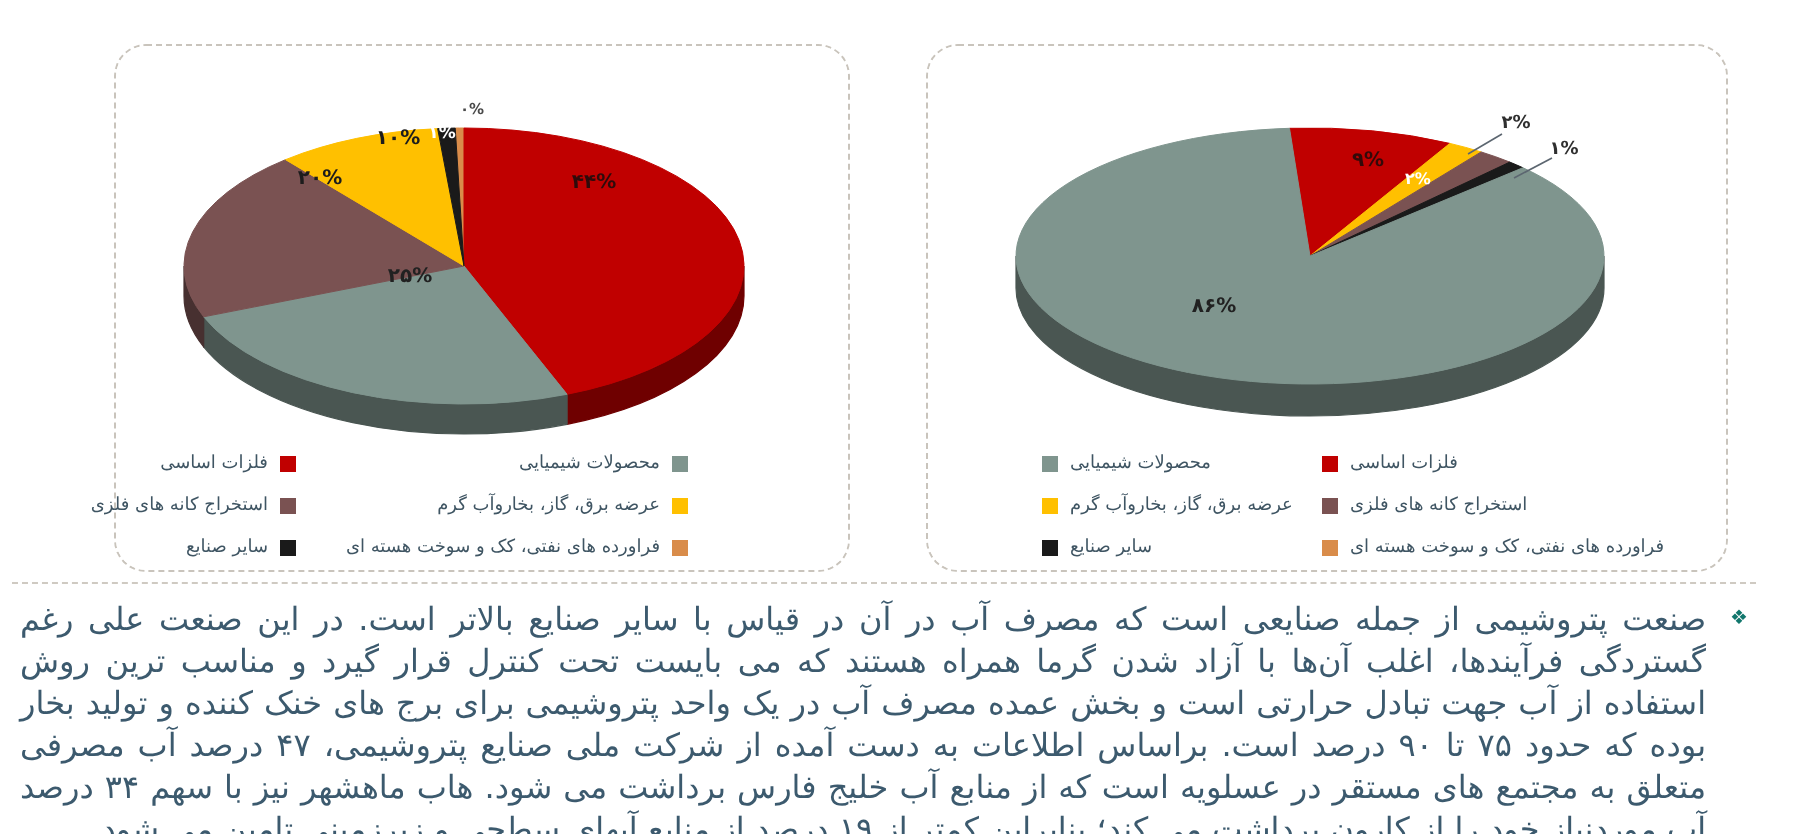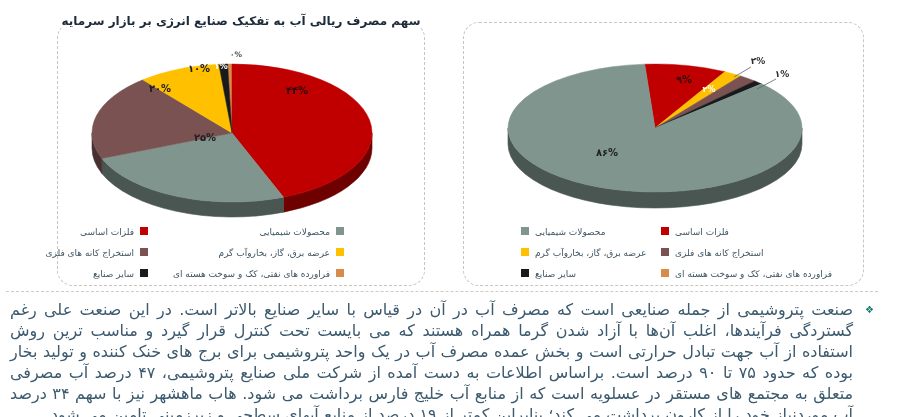--- a/index.html
+++ b/index.html
@@ -6,21 +6,21 @@
   .page{position:relative;width:900px;height:417px;background:#fff;overflow:hidden;
         font-family:"DejaVu Sans",sans-serif;}
   #pies{position:absolute;left:0;top:0;z-index:1;}
   .panel{position:absolute;top:22px;height:262px;border:1px dashed #c9c4bc;border-radius:16px;z-index:2;}
   .panel-left{left:57px;width:366px;}
   .panel-right{left:463px;width:399px;}
   .panel-title{position:absolute;top:-9px;left:50%;transform:translateX(-50%);
         background:#fff;padding:0 10px;white-space:nowrap;font-size:12px;font-weight:bold;
         color:#1c2b3a;direction:rtl;}
   .lg-col{position:absolute;top:204px;display:flex;flex-direction:column;gap:11px;z-index:3;}
-  .lg-item{display:flex;align-items:flex-start;gap:6px;white-space:nowrap;font-size:9px;color:#3f5563;}
+  .lg-item{display:flex;align-items:center;gap:6px;white-space:nowrap;font-size:9px;color:#3f5563;}
   .lg-end{justify-content:flex-end;}
   .swatch{width:8px;height:8px;flex:0 0 8px;display:inline-block;}
   .hsep{position:absolute;top:291px;left:6px;width:872px;border-top:1px dashed #cfcac2;z-index:1;}
   .bullets{position:absolute;top:299px;right:26px;left:10px;direction:rtl;z-index:2;}
   .bullet-row{display:flex;gap:12px;align-items:flex-start;}
   .bullet-row + .bullet-row{margin-top:10px;}
   .bullet{flex:0 0 auto;font-size:10px;line-height:21px;color:#12776d;}
   .bullet-text{margin:0;font-size:16px;line-height:21px;color:#3c5a6e;text-align:justify;}
   .bullet-row:last-child .bullet-text{text-align:right;}
 </style>
@@ -54,21 +54,20 @@
       <path d="M 751,67 L 734,77" stroke="#5c6670" stroke-width="0.8" fill="none"></path>
       <path d="M 776,79 L 757,89" stroke="#5c6670" stroke-width="0.8" fill="none"></path>
       <text x="684" y="83" text-anchor="middle" font-size="10" font-weight="bold" fill="#330909" font-family="&quot;DejaVu Sans&quot;, sans-serif" direction="ltr">۹%</text>
       <text x="758" y="64" text-anchor="middle" font-size="9" font-weight="bold" fill="#2f2f2f" font-family="&quot;DejaVu Sans&quot;, sans-serif" direction="ltr">۲%</text>
       <text x="709" y="92" text-anchor="middle" font-size="8" font-weight="bold" fill="#ffffff" font-family="&quot;DejaVu Sans&quot;, sans-serif" direction="ltr">۲%</text>
       <text x="782" y="77" text-anchor="middle" font-size="9" font-weight="bold" fill="#2f2f2f" font-family="&quot;DejaVu Sans&quot;, sans-serif" direction="ltr">۱%</text>
       <text x="607" y="156" text-anchor="middle" font-size="10" font-weight="bold" fill="#212121" font-family="&quot;DejaVu Sans&quot;, sans-serif" direction="ltr">۸۶%</text>
     </svg>
 
   <div class="panel panel-left">
-    <span class="panel-title">سهم مصرف ریالی آب به تفکیک صنایع انرژی بر بازار سرمایه</span>
     <div class="lg-col lg-left-a" id="lgL0" style="left:2px;width:88px">
         <div class="lg-item lg-end">
           <span>فلزات اساسی</span>
           <span class="swatch" style="background: rgb(192, 0, 0);"></span>
         </div>
         <div class="lg-item lg-end">
           <span>استخراج کانه های فلزی</span>
           <span class="swatch" style="background: rgb(122, 82, 82);"></span>
         </div>
         <div class="lg-item lg-end">

